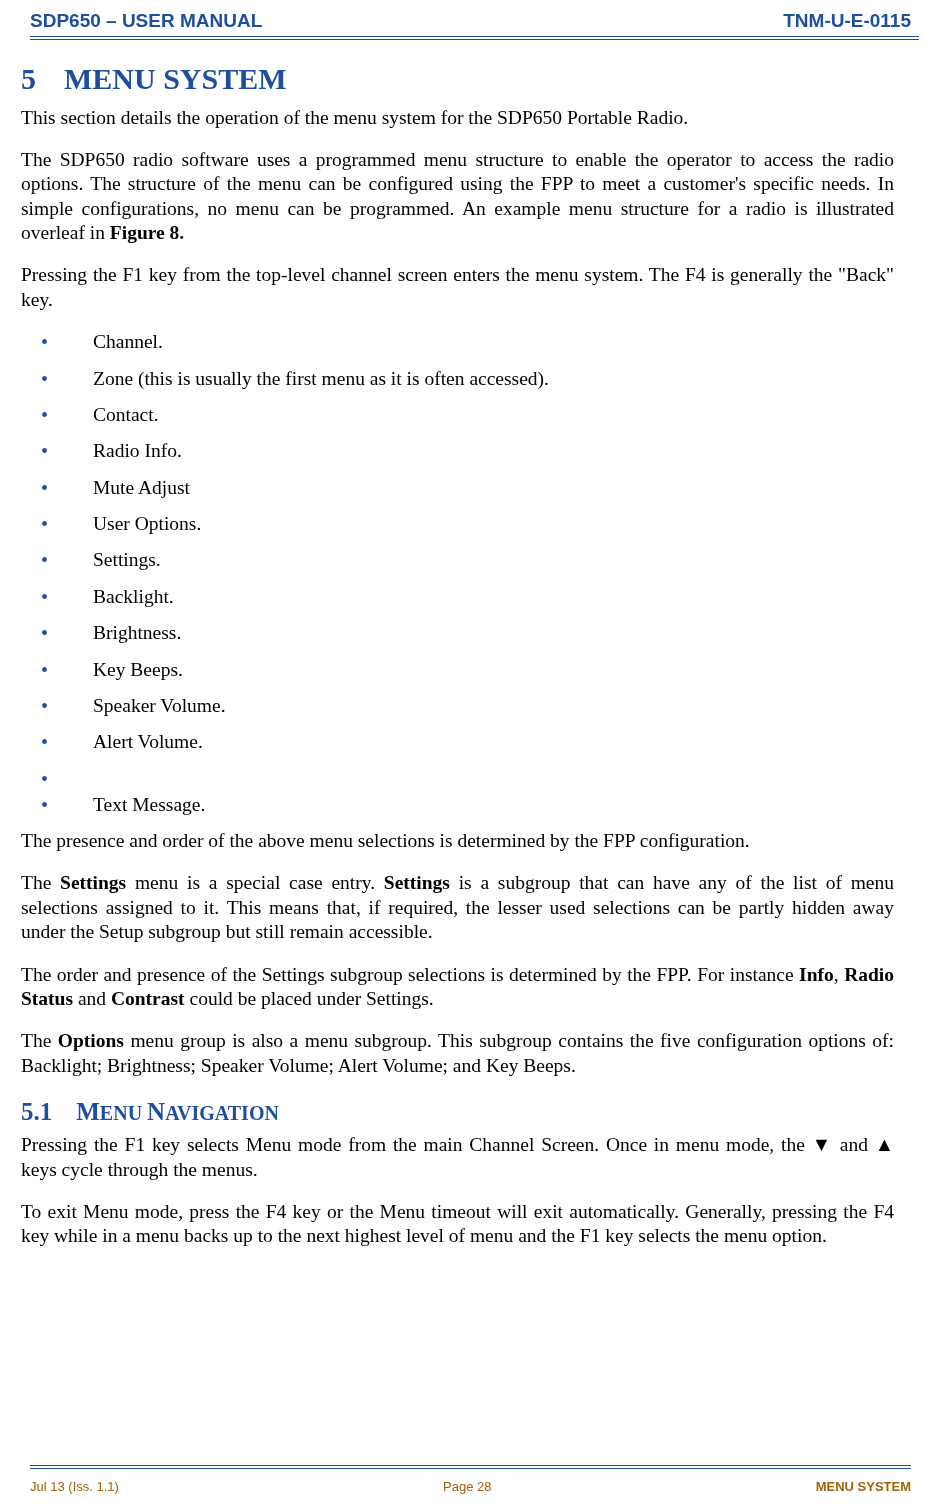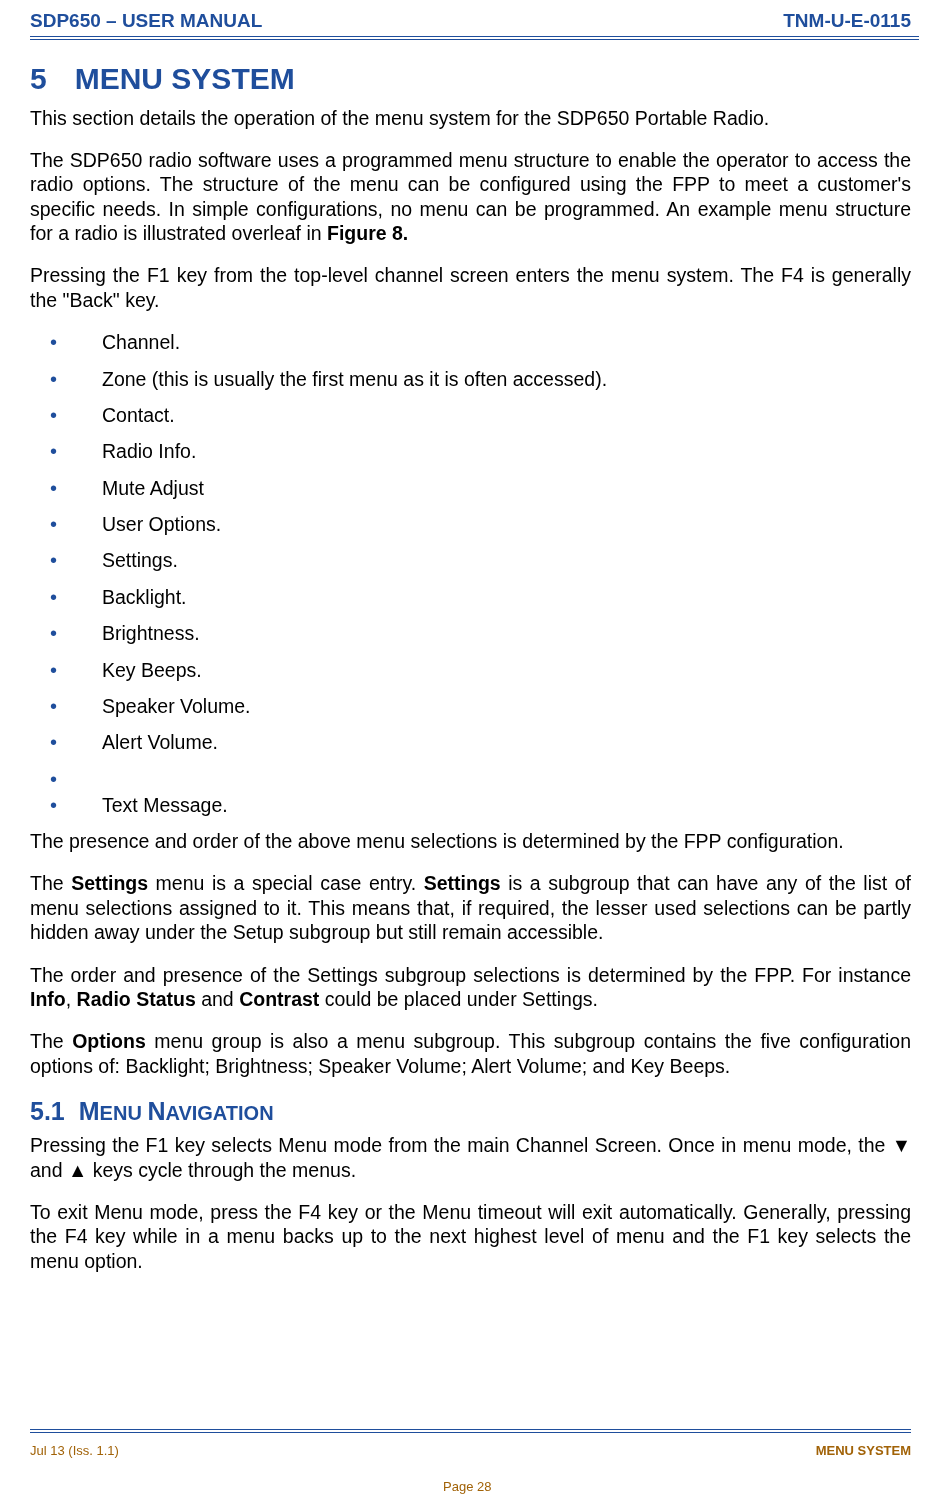--- a/index.html
+++ b/index.html
@@ -29,46 +29,47 @@
     font-size: 19px;
   }
   .header-rule {
     margin: 0 30px;
     border: none;
     border-top: 4px double #1f4e9c;
     height: 4px;
   }
   .content {
     flex: 1 1 auto;
-    padding: 10px 38px 0 30px;
+    padding: 10px 38px 0 21px;
     font-size: 19.5px;
     line-height: 1.25;
     color: #000;
+    font-family: Liberation Serif, serif;
   }
   h1.section-h1 {
     color: #1f4e9c;
     font-size: 30px;
     margin: 6px 0 8px 0;
     font-weight: bold;
   }
   h1.section-h1 .num {
     display: inline-block;
     margin-right: 28px;
   }
   h2.section-h2 {
     color: #1f4e9c;
     font-size: 25px;
     margin: 18px 0 6px 0;
     font-weight: bold;
   }
   h2.section-h2 .num {
     display: inline-block;
-    margin-right: 14px;
+    margin-right: 24px;
   }
-  p { margin: 0 0 18px 0; }
+  p { margin: 0 17px 18px 0; }
   p.justify { text-align: justify; }
   ul.menu-list {
     list-style: none;
     padding: 0;
     margin: 0 0 6px 0;
   }
   ul.menu-list li {
     position: relative;
     padding-left: 72px;
     margin: 0 0 12px 0;
@@ -91,21 +92,21 @@
     border-top: 4px double #1f4e9c;
     height: 4px;
     margin: 0 0 6px 0;
   }
   .footer-row {
     display: flex;
     justify-content: space-between;
     color: #a16207;
     font-size: 13px;
   }
-  .footer-row .center { flex: 1; text-align: center; margin-top: 36px; }
+  .footer-row .center { flex: 1; text-align: center; }
   .footer-row .right { font-weight: bold; }
   b { font-weight: bold; }
 </style>
 </head>
 <body>
 
 <div class="page">
 
   <div class="header-row">
     <span>SDP650 – USER MANUAL</span>

